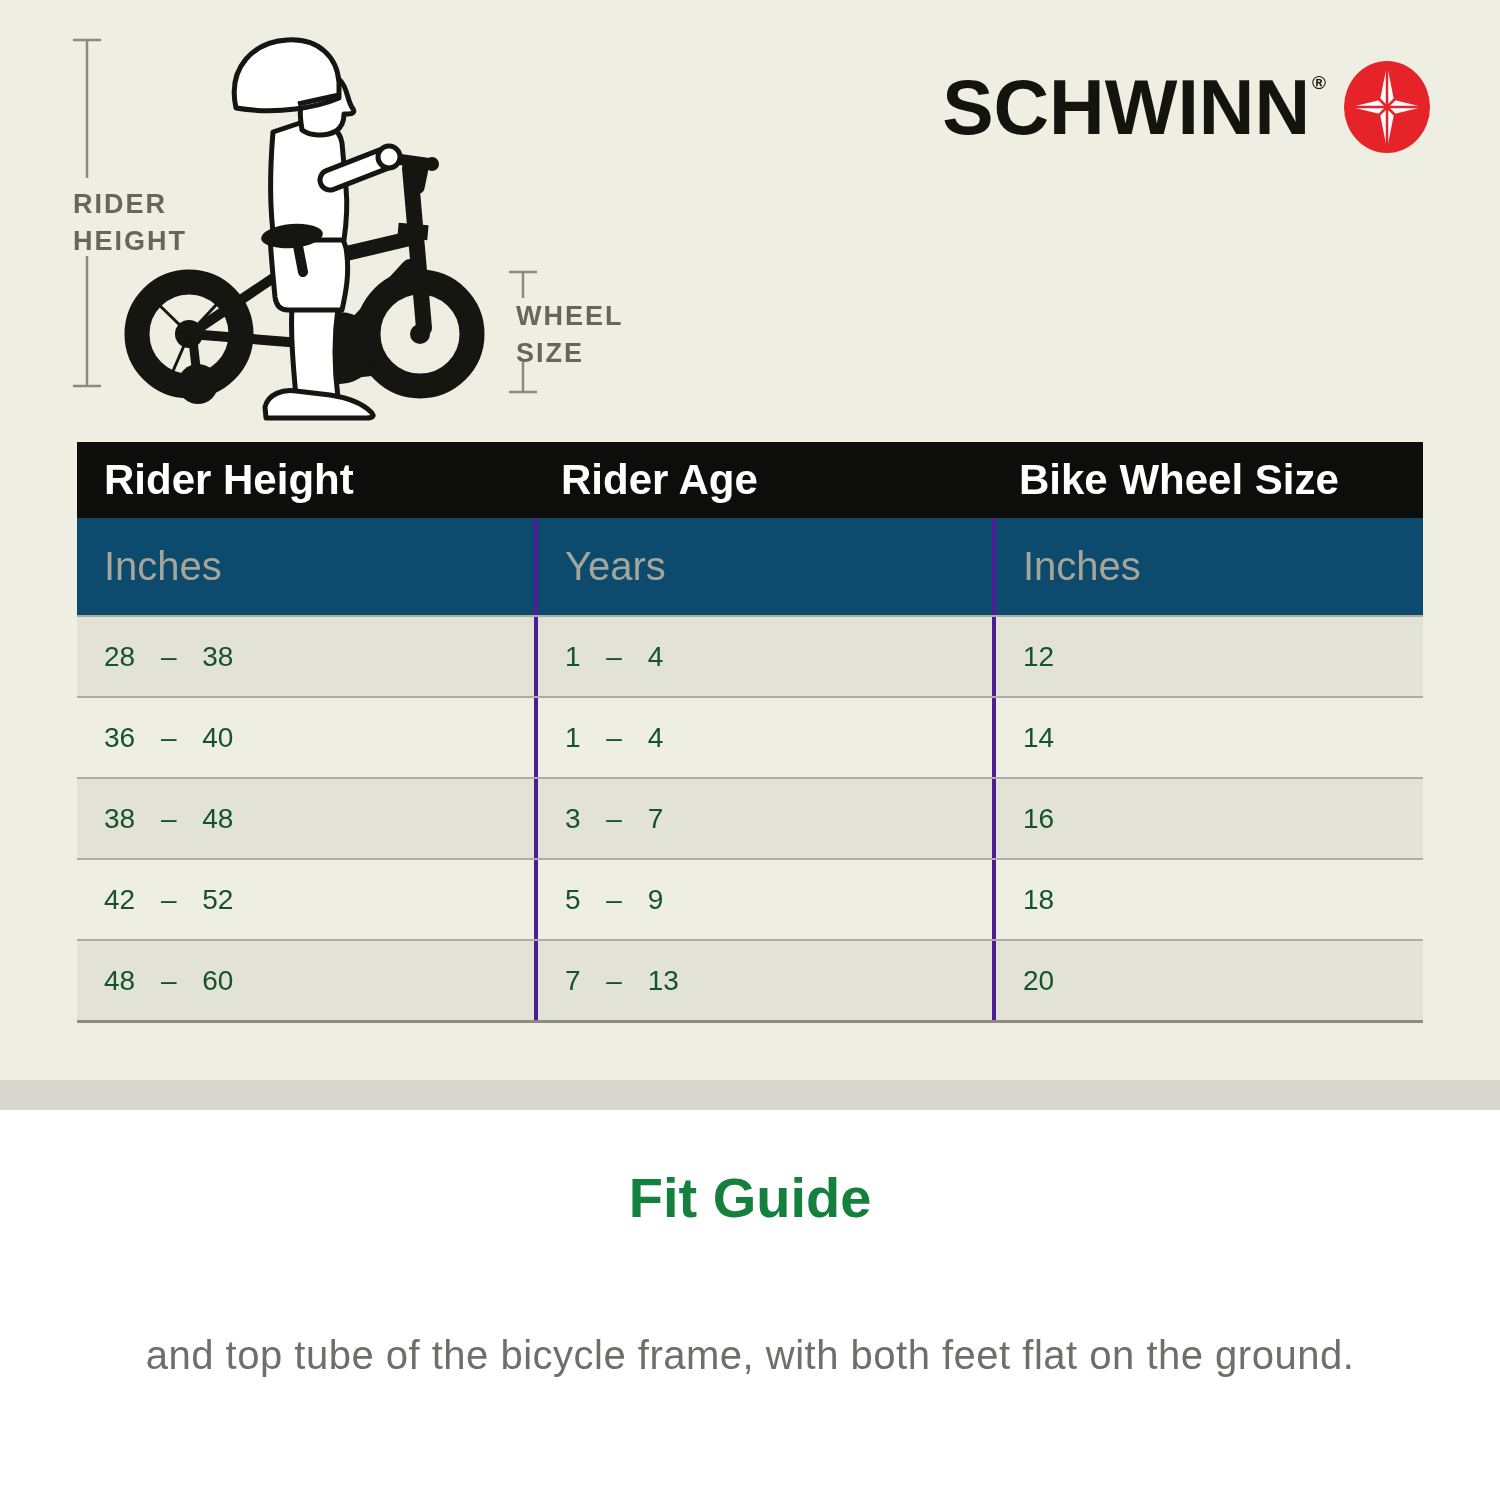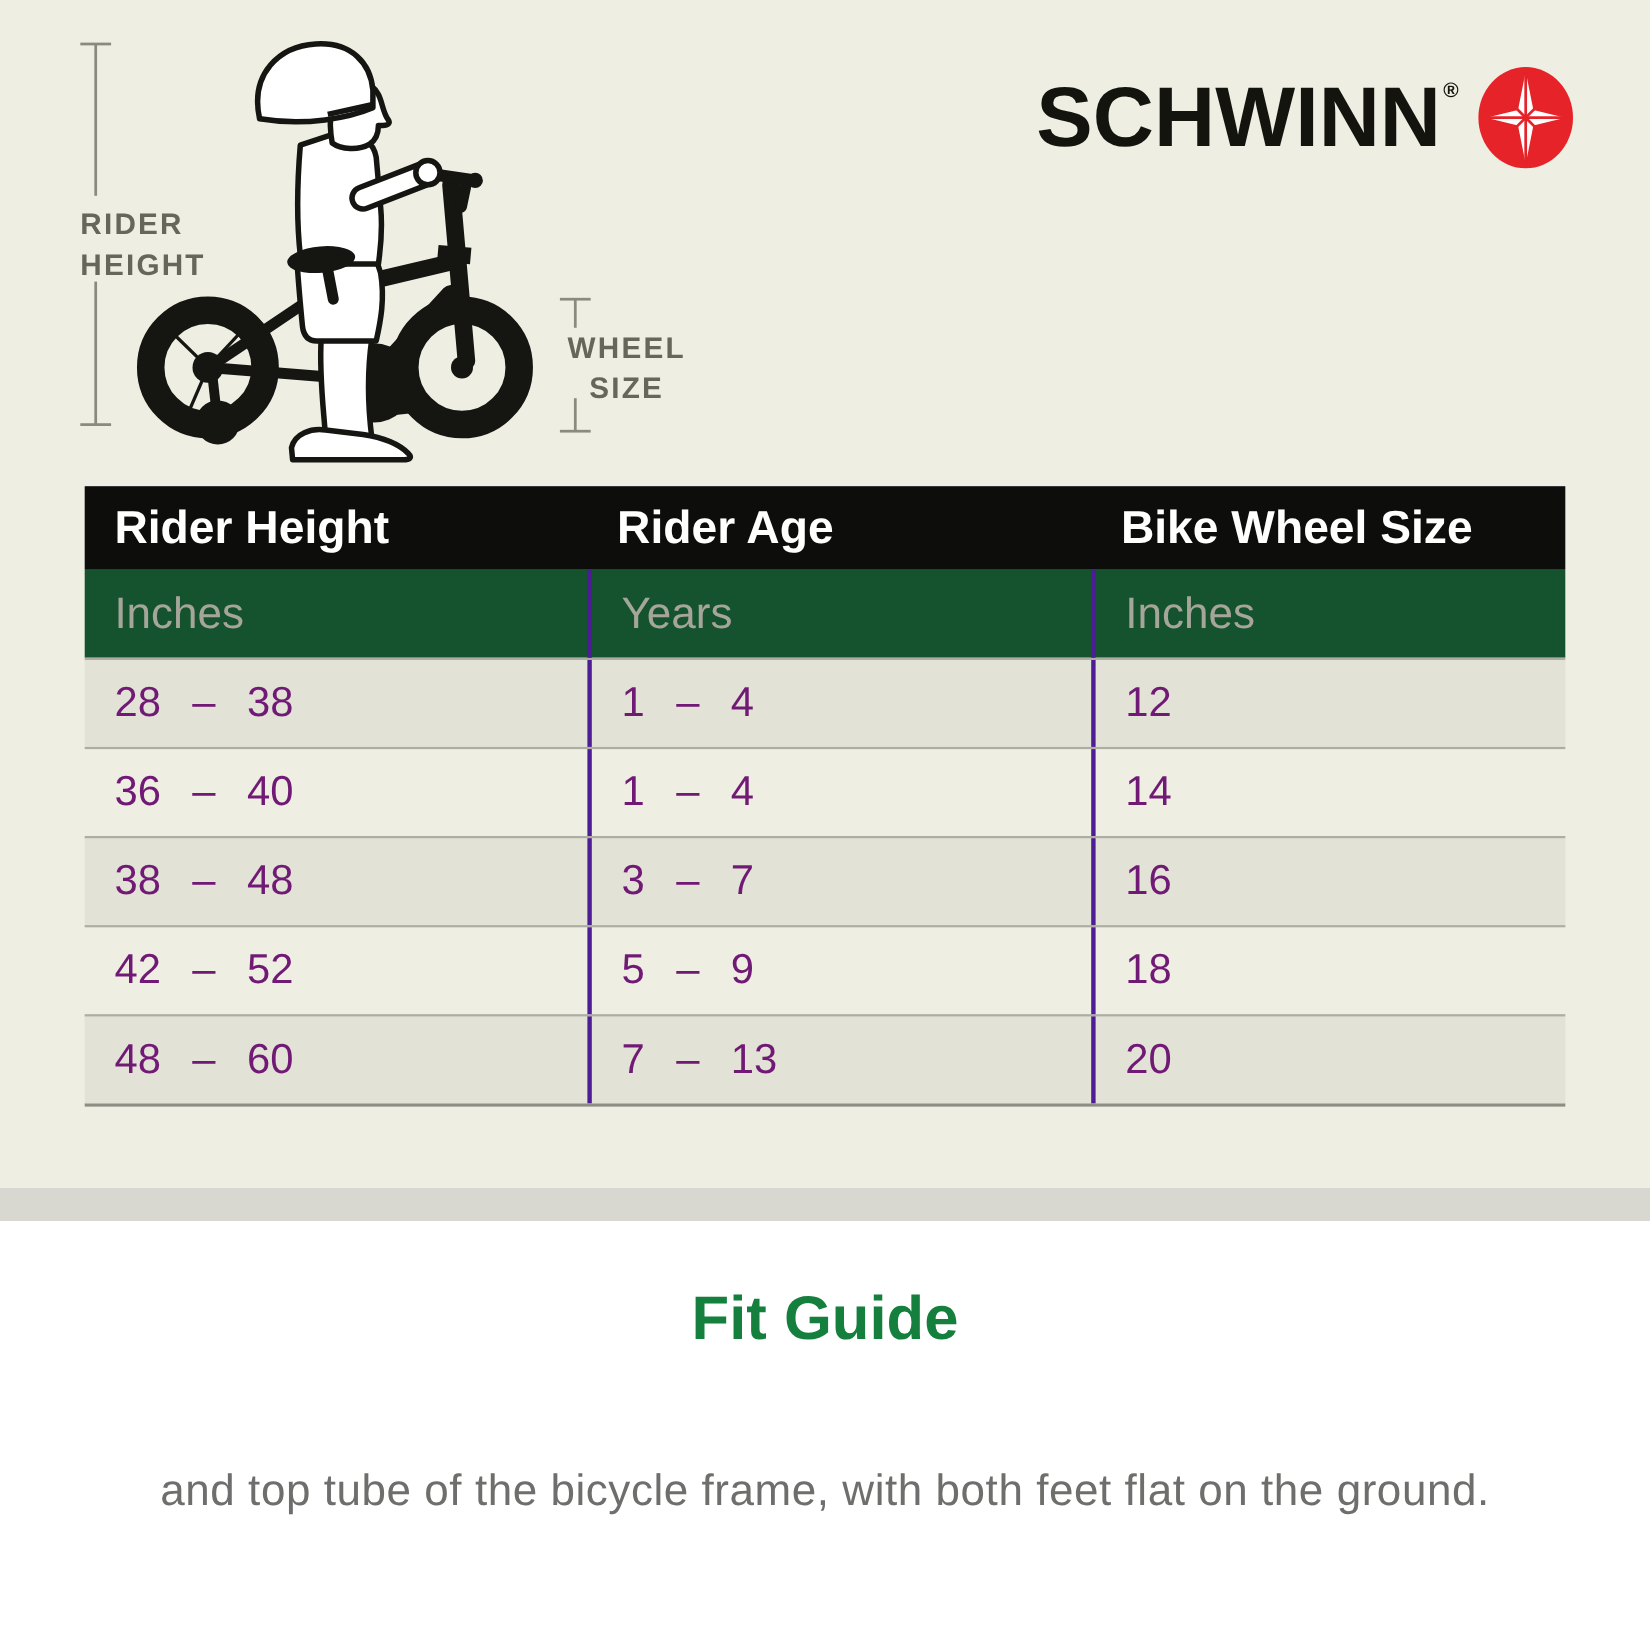--- a/index.html
+++ b/index.html
@@ -39,21 +39,21 @@
   .illustration svg { position: absolute; left: 0; top: 0; }
   .meas-label {
     position: absolute;
     color: #67665c;
     font-size: 27px;
     line-height: 37px;
     font-weight: 700;
     letter-spacing: 2px;
   }
   .rider-label { left: 33px; top: 176px; }
-  .wheel-label { left: 476px; top: 288px; text-align: center; }
+  .wheel-label { left: 476px; top: 288px; }
 
   
   .logo {
     position: absolute;
     top: 58px;
     right: 68px;
     display: flex;
     align-items: center;
   }
   .wordmark {
@@ -83,26 +83,26 @@
   .trow { display: flex; width: 100%; }
   .thead-row {
     background: #0d0d0b;
     height: 76px;
   }
   .thead-row .cell {
     color: #ffffff;
     font-weight: 700;
     font-size: 42px;
   }
-  .units-row { height: 80px; background: #14532d; }
+  .units-row { height: 97px; background: #0c4a6e; }
   .units-row .cell { color: #a6a59a; font-size: 40px; }
   .data-row { height: 81px; border-top: 2px solid #aeada3; }
   .data-row .cell {
-    color: #701a75;
-    font-size: 38px;
+    color: #14532d;
+    font-size: 28px;
     word-spacing: 18px;
   }
   .row-dark { background: #e3e2d7; }
   .row-light { background: #efeee3; }
   .cell {
     display: flex;
     align-items: center;
     padding-left: 27px;
   }
   .c1 { width: 457px; }

